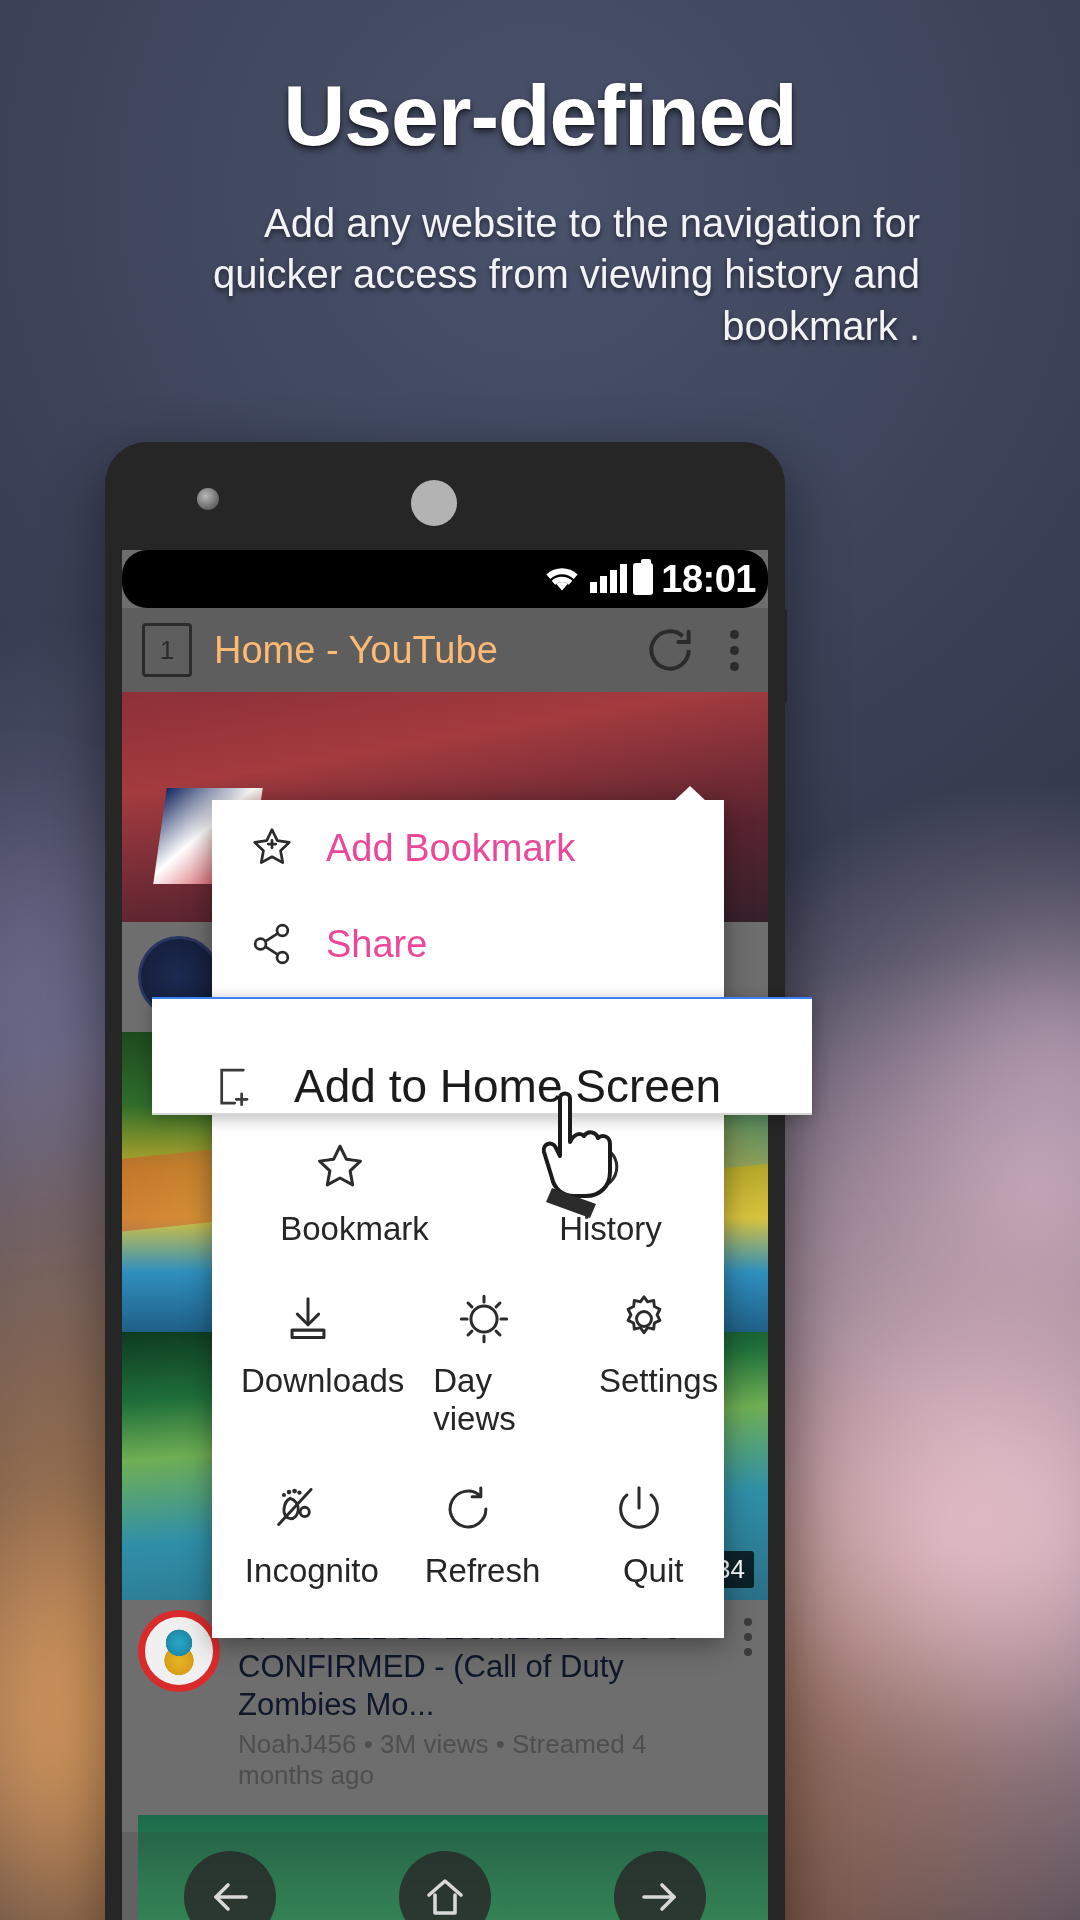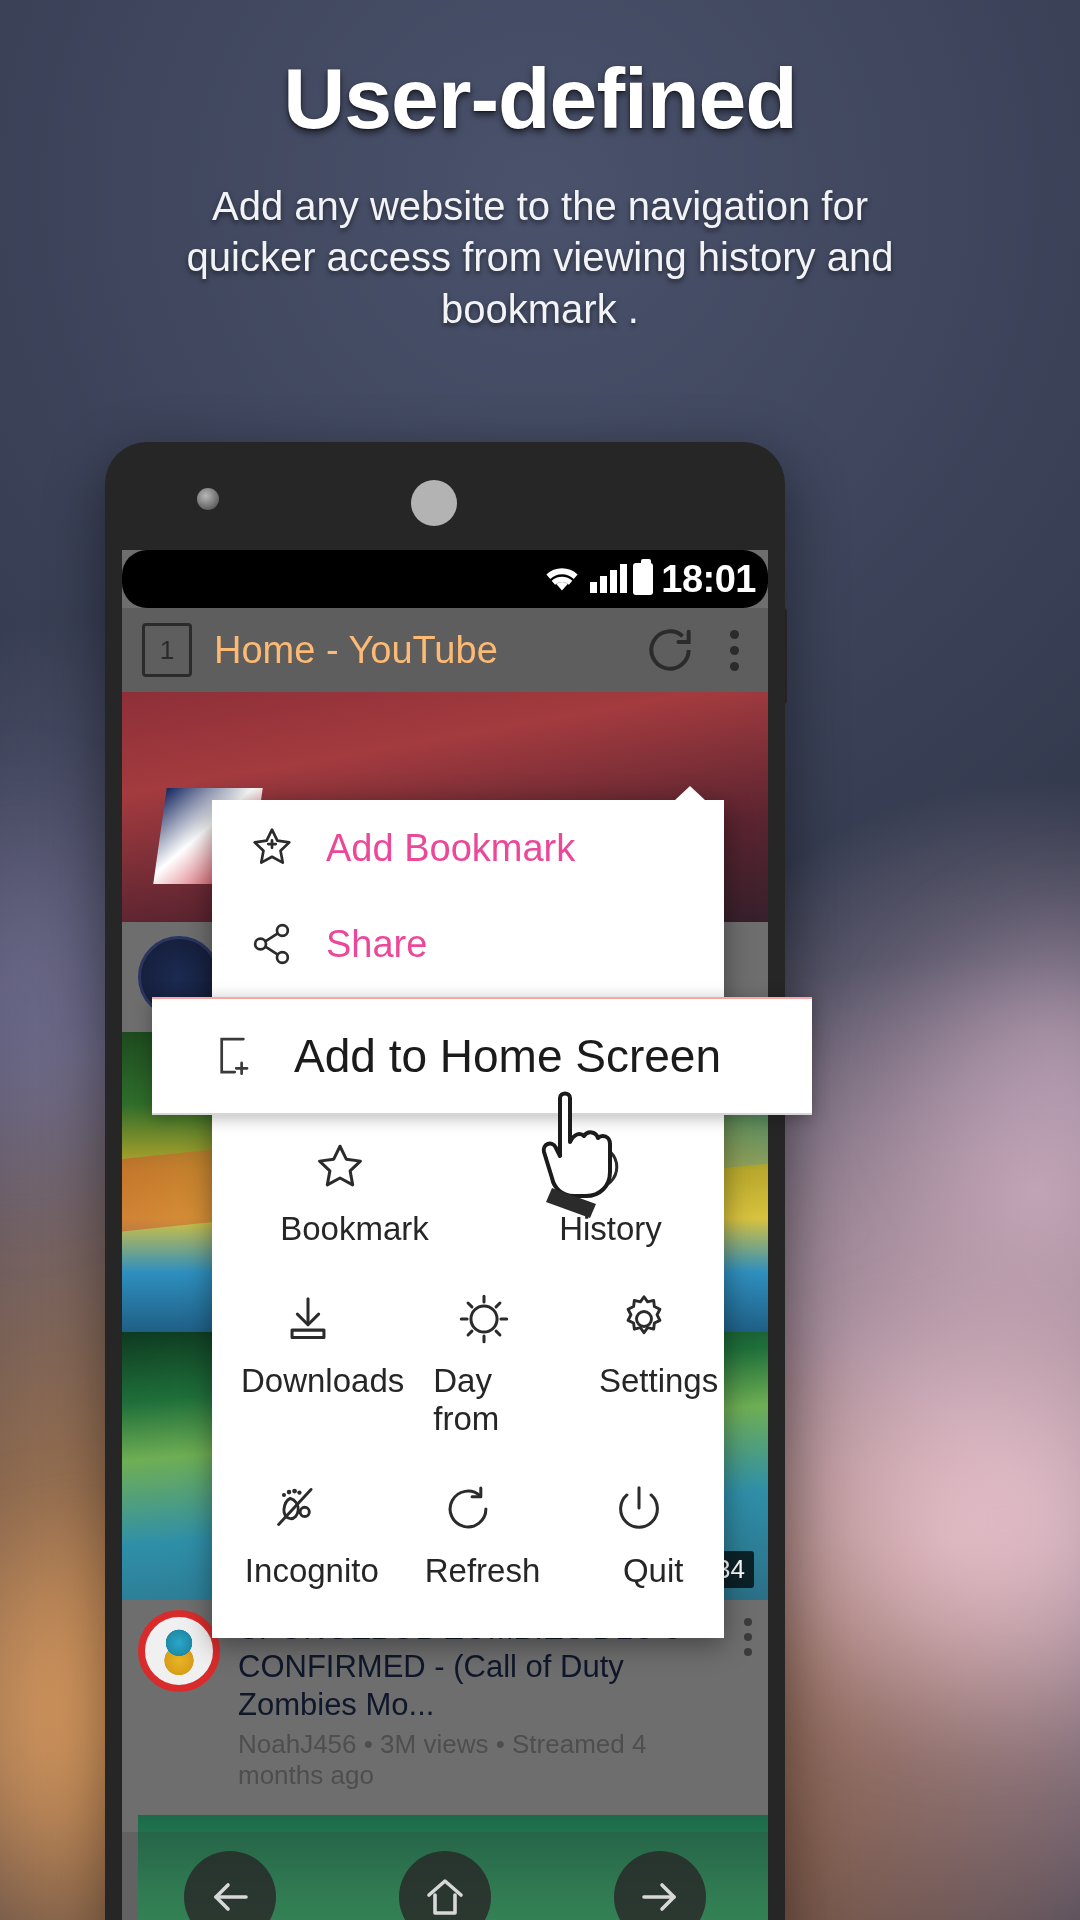--- a/index.html
+++ b/index.html
@@ -29,32 +29,32 @@
     filter:blur(44px);
     background:
       radial-gradient(ellipse 420px 300px at 14% 88%, rgba(222,158,96,0.9), transparent 70%),
       radial-gradient(ellipse 380px 260px at 46% 98%, rgba(138,88,54,0.9), transparent 70%),
       radial-gradient(ellipse 430px 320px at 90% 78%, rgba(233,196,206,0.85), transparent 70%),
       radial-gradient(ellipse 300px 260px at 99% 56%, rgba(198,168,190,0.8), transparent 72%),
       radial-gradient(ellipse 340px 300px at 2% 52%, rgba(116,112,146,0.7), transparent 72%);
   }
 
   
-  #header { position:absolute; left:0; right:0; top:53px; text-align:center; z-index:6; }
+  #header { position:absolute; left:0; right:0; top:70px; text-align:center; z-index:6; }
   #title {
     font-size:86px; font-weight:bold; color:#ffffff; letter-spacing:-1px;
     text-shadow:0 4px 7px rgba(0,0,0,0.55), 0 1px 2px rgba(0,0,0,0.5);
     line-height:1.05;
   }
   #subtitle {
     margin-top:38px;
     font-size:40px; color:#f2f3f6; line-height:1.28;
     text-shadow:0 3px 5px rgba(0,0,0,0.5);
     padding:0 80px;
-    text-align:center;
+    text-align:right;
     max-width:920px; margin-left:auto; margin-right:auto;
   }
 
   
   #phone {
     position:absolute; left:105px; top:442px; width:680px; height:1520px;
     background:#262626;
     border-radius:42px 42px 0 0;
     box-shadow:0 18px 60px rgba(0,0,0,0.45);
     z-index:4; overflow:hidden;
@@ -189,23 +189,23 @@
     flex:1; display:flex; flex-direction:column; align-items:center;
     gap:12px; padding:22px 0 18px;
   }
   .grid-cell .gicon { width:62px; height:62px; display:flex; align-items:center; justify-content:center; }
   .grid-cell .glabel { font-size:33px; color:#262626;margin-left:29px; }
 
   
   #highlight-bar {
     position:absolute; left:152px; top:997px; width:660px; height:118px;
     background:#fff; z-index:10;
-    border-top:2px solid #fca5a5; border-bottom:2px solid #d6d6d6;
+    border-top:2px solid #3b82f6; border-bottom:2px solid #d6d6d6;
     box-shadow:0 3px 16px rgba(0,0,0,0.28);
-    display:flex; align-items:center; gap:32px; padding-left:58px;
+    display:flex; align-items:flex-end; gap:32px; padding-left:58px;
   }
   #highlight-label { font-size:46px; color:#1b1b1b; }
 
   
   #hand { position:absolute; left:520px; top:1078px; width:120px; height:140px; z-index:12; }
 </style>
 </head>
 <body>
 
 <div id="bg">
@@ -377,21 +377,21 @@
         <span class="glabel">Downloads</span>
       </div>
       <div class="grid-cell">
         <span class="gicon">
           <svg width="58" height="58" viewBox="0 0 24 24" fill="none" stroke="#2b2b2b" stroke-width="1.25" stroke-linecap="round">
             <circle cx="12" cy="12" r="5.4"></circle>
             <path d="M12 2.6 V5 M12 19 V21.4 M2.6 12 H5 M19 12 H21.4
                      M5.4 5.4 L7 7 M17 17 L18.6 18.6 M18.6 5.4 L17 7 M7 17 L5.4 18.6"></path>
           </svg>
         </span>
-        <span class="glabel">Day from</span>
+        <span class="glabel">Day views</span>
       </div>
       <div class="grid-cell">
         <span class="gicon">
           <svg width="58" height="58" viewBox="0 0 24 24" fill="none" stroke="#2b2b2b" stroke-width="1.2" stroke-linejoin="round">
             <circle cx="12" cy="12" r="3.1"></circle>
             <path d="M12 2.8 l1.5 2.1 2.5-.6 .3 2.55 2.3 1.1 -1.2 2.3 1.2 2.3 -2.3 1.1 -.3 2.55 -2.5-.6 -1.5 2.1 -1.5-2.1 -2.5.6 -.3-2.55 -2.3-1.1 1.2-2.3 -1.2-2.3 2.3-1.1 .3-2.55 2.5.6z"></path>
           </svg>
         </span>
         <span class="glabel">Settings</span>
       </div>

